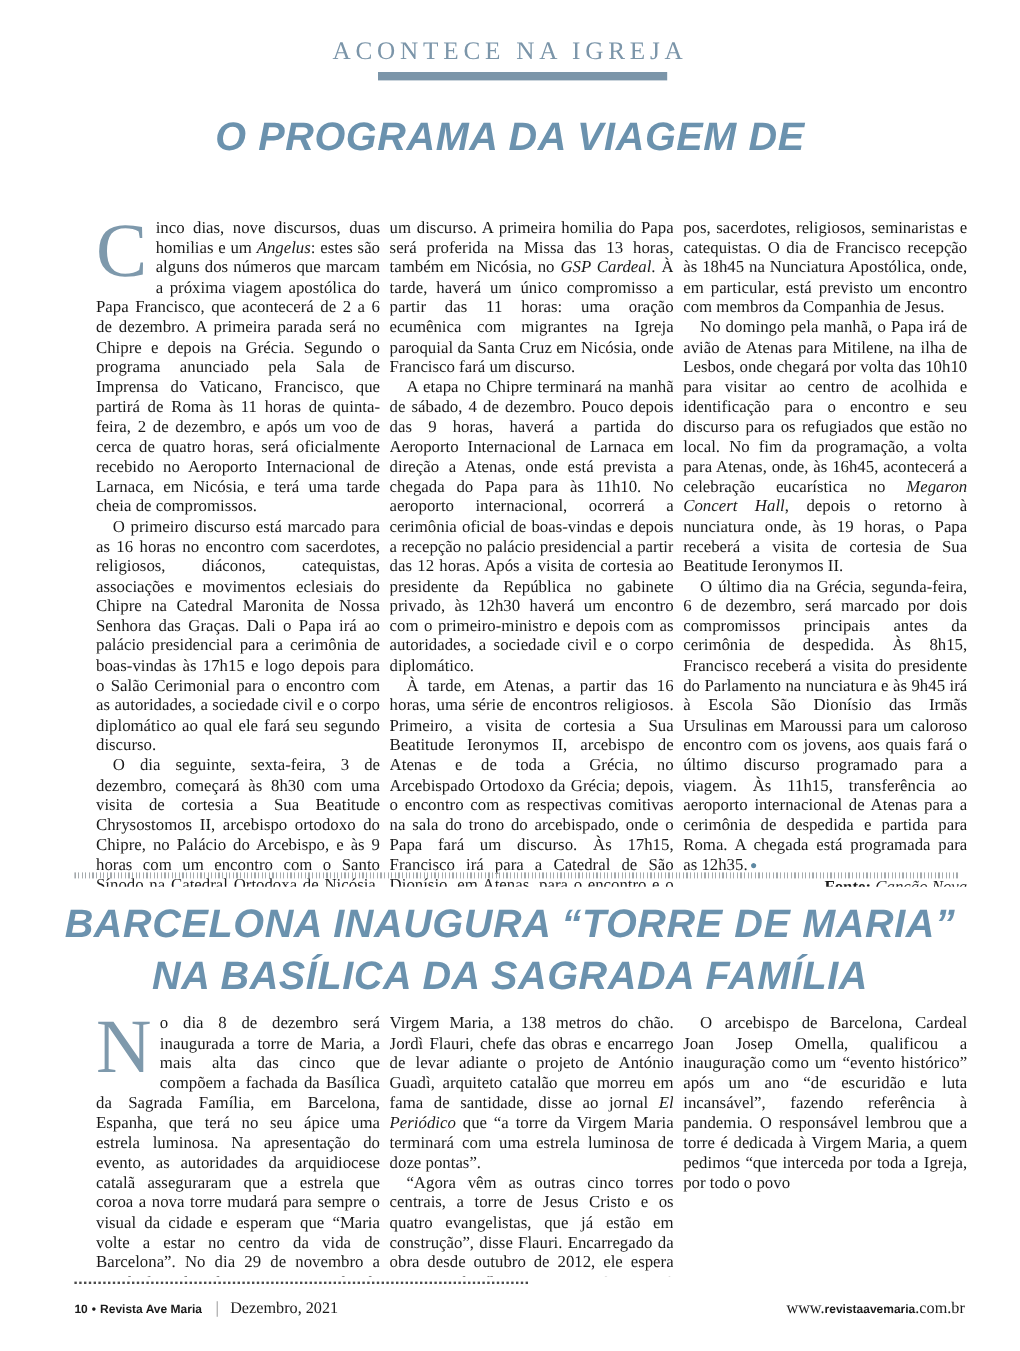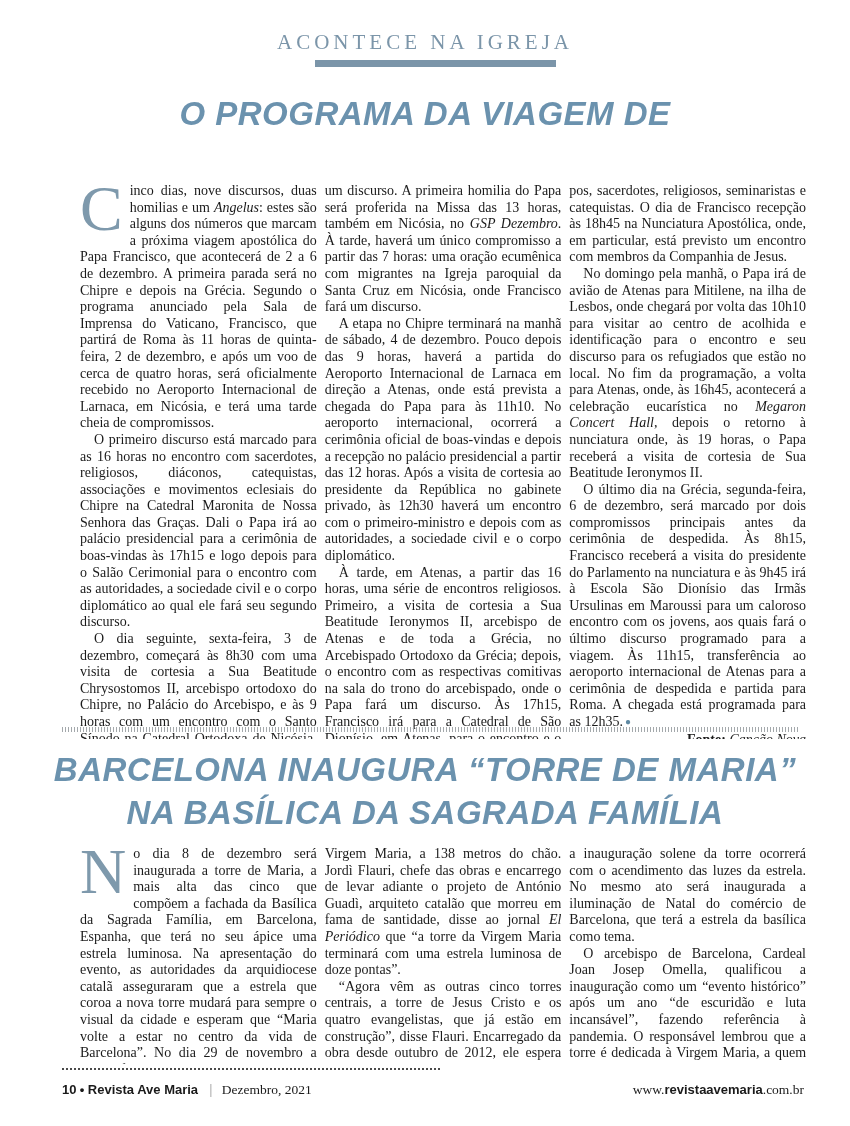--- a/index.html
+++ b/index.html
@@ -108,21 +108,21 @@
     display: flex;
     justify-content: space-between;
     align-items: baseline;
     font-size: 13.5px;
     color: #1a1a1a;
   }
   .footer-left .f-bold,
   .footer-right .f-bold {
     font-family: "Liberation Sans", sans-serif;
     font-weight: bold;
-    font-size: 13px;
+    font-size: 10px;
   }
   .footer-sep { color: #8a8a8a; padding: 0 6px 0 8px; font-size: 14px; }
   .footer-serif { font-family: Liberation Serif, serif; }
 </style>
 </head>
 <body>
 
 <div class="page">
 
   <div class="kicker">ACONTECE NA IGREJA</div>
@@ -132,21 +132,21 @@
     <span class="tline">O PROGRAMA DA VIAGEM DE</span>
   </h1>
 
   <div class="cols cols-1">
     <div class="col">
         <p class="para"><span class="dropcap">C</span><span>inco dias, nove discursos, duas homilias e um </span><i>Angelus</i><span>: estes são alguns dos números que marcam a próxima viagem apostólica do Papa Francisco, que acontecerá de 2 a 6 de dezembro. A primeira parada será no Chipre e depois na Grécia. Segundo o programa anunciado pela Sala de Imprensa do Vaticano, Francisco, que partirá de Roma às 11 horas de quinta-feira, 2 de dezembro, e após um voo de cerca de quatro horas, será oficialmente recebido no Aeroporto Internacional de Larnaca, em Nicósia, e terá uma tarde cheia de compromissos.</span></p>
         <p class="para indent"><span>O primeiro discurso está marcado para as 16 horas no encontro com sacerdotes, religiosos, diáconos, catequistas, associações e movimentos eclesiais do Chipre na Catedral Maronita de Nossa Senhora das Graças. Dali o Papa irá ao palácio presidencial para a cerimônia de boas-vindas às 17h15 e logo depois para o Salão Cerimonial para o encontro com as autoridades, a sociedade civil e o corpo diplomático ao qual ele fará seu segundo discurso.</span></p>
         <p class="para indent"><span>O dia seguinte, sexta-feira, 3 de dezembro, começará às 8h30 com uma visita de cortesia a Sua Beatitude Chrysostomos II, arcebispo ortodoxo do Chipre, no Palácio do Arcebispo, e às 9 horas com um encontro com o Santo Sínodo na Catedral Ortodoxa de Nicósia, onde Francisco fará</span></p>
       </div>
     <div class="col">
-        <p class="para"><span>um discurso. A primeira homilia do Papa será proferida na Missa das 13 horas, também em Nicósia, no </span><i>GSP Dezembro</i><span>. À tarde, haverá um único compromisso a partir das 7 horas: uma oração ecumênica com migrantes na Igreja paroquial da Santa Cruz em Nicósia, onde Francisco fará um discurso.</span></p>
+        <p class="para"><span>um discurso. A primeira homilia do Papa será proferida na Missa das 13 horas, também em Nicósia, no </span><i>GSP Cardeal</i><span>. À tarde, haverá um único compromisso a partir das 11 horas: uma oração ecumênica com migrantes na Igreja paroquial da Santa Cruz em Nicósia, onde Francisco fará um discurso.</span></p>
         <p class="para indent"><span>A etapa no Chipre terminará na manhã de sábado, 4 de dezembro. Pouco depois das 9 horas, haverá a partida do Aeroporto Internacional de Larnaca em direção a Atenas, onde está prevista a chegada do Papa para às 11h10. No aeroporto internacional, ocorrerá a cerimônia oficial de boas-vindas e depois a recepção no palácio presidencial a partir das 12 horas. Após a visita de cortesia ao presidente da República no gabinete privado, às 12h30 haverá um encontro com o primeiro-ministro e depois com as autoridades, a sociedade civil e o corpo diplomático.</span></p>
         <p class="para indent"><span>À tarde, em Atenas, a partir das 16 horas, uma série de encontros religiosos. Primeiro, a visita de cortesia a Sua Beatitude Ieronymos II, arcebispo de Atenas e de toda a Grécia, no Arcebispado Ortodoxo da Grécia; depois, o encontro com as respectivas comitivas na sala do trono do arcebispado, onde o Papa fará um discurso. Às 17h15, Francisco irá para a Catedral de São Dionísio, em Atenas, para o encontro e o discurso dirigido aos bis-</span></p>
       </div>
     <div class="col">
         <p class="para"><span>pos, sacerdotes, religiosos, seminaristas e catequistas. O dia de Francisco recepção às 18h45 na Nunciatura Apostólica, onde, em particular, está previsto um encontro com membros da Companhia de Jesus.</span></p>
         <p class="para indent"><span>No domingo pela manhã, o Papa irá de avião de Atenas para Mitilene, na ilha de Lesbos, onde chegará por volta das 10h10 para visitar ao centro de acolhida e identificação para o encontro e seu discurso para os refugiados que estão no local. No fim da programação, a volta para Atenas, onde, às 16h45, acontecerá a celebração eucarística no </span><i>Megaron Concert Hall</i><span>, depois o retorno à nunciatura onde, às 19 horas, o Papa receberá a visita de cortesia de Sua Beatitude Ieronymos II.</span></p>
         <p class="para indent"><span>O último dia na Grécia, segunda-feira, 6 de dezembro, será marcado por dois compromissos principais antes da cerimônia de despedida. Às 8h15, Francisco receberá a visita do presidente do Parlamento na nunciatura e às 9h45 irá à Escola São Dionísio das Irmãs Ursulinas em Maroussi para um caloroso encontro com os jovens, aos quais fará o último discurso programado para a viagem. Às 11h15, transferência ao aeroporto internacional de Atenas para a cerimônia de despedida e partida para Roma. A chegada está programada para as 12h35.</span><span class="end-bullet">●</span></p>
         <p class="para source-line"><b>Fonte:</b><span> </span><i>Canção Nova</i></p>
       </div>
   </div>
@@ -160,21 +160,20 @@
 
   <div class="cols cols-2">
     <div class="col">
         <p class="para"><span class="dropcap">N</span><span>o dia 8 de dezembro será inaugurada a torre de Maria, a mais alta das cinco que compõem a fachada da Basílica da Sagrada Família, em Barcelona, Espanha, que terá no seu ápice uma estrela luminosa. Na apresentação do evento, as autoridades da arquidiocese catalã asseguraram que a estrela que coroa a nova torre mudará para sempre o visual da cidade e esperam que “Maria volte a estar no centro da vida de Barcelona”. No dia 29 de novembro a estrela foi colocada no ponto mais alto da torre da</span></p>
       </div>
     <div class="col">
         <p class="para"><span>Virgem Maria, a 138 metros do chão. Jordì Flauri, chefe das obras e encarrego de levar adiante o projeto de António Guadì, arquiteto catalão que morreu em fama de santidade, disse ao jornal </span><i>El Periódico</i><span> que “a torre da Virgem Maria terminará com uma estrela luminosa de doze pontas”.</span></p>
         <p class="para indent"><span>“Agora vêm as outras cinco torres centrais, a torre de Jesus Cristo e os quatro evangelistas, que já estão em construção”, disse Flauri. Encarregado da obra desde outubro de 2012, ele espera entregar a basílica pronta em 2026. Em 8 de dezembro,</span></p>
       </div>
     <div class="col">
-        <p class="para"><span>a inauguração solene da torre ocorrerá com o acendimento das luzes da estrela. No mesmo ato será inaugurada a iluminação de Natal do comércio de Barcelona, que terá a estrela da basílica como tema.</span></p>
         <p class="para indent"><span>O arcebispo de Barcelona, Cardeal Joan Josep Omella, qualificou a inauguração como um “evento histórico” após um ano “de escuridão e luta incansável”, fazendo referência à pandemia. O responsável lembrou que a torre é dedicada à Virgem Maria, a quem pedimos “que interceda por toda a Igreja, por todo o povo</span></p>
       </div>
   </div>
 
   <div class="footer-rule"></div>
 
   <div class="footer-row">
     <div class="footer-left">
       <span class="f-bold">10</span>
       <span class="f-bold">•</span>

